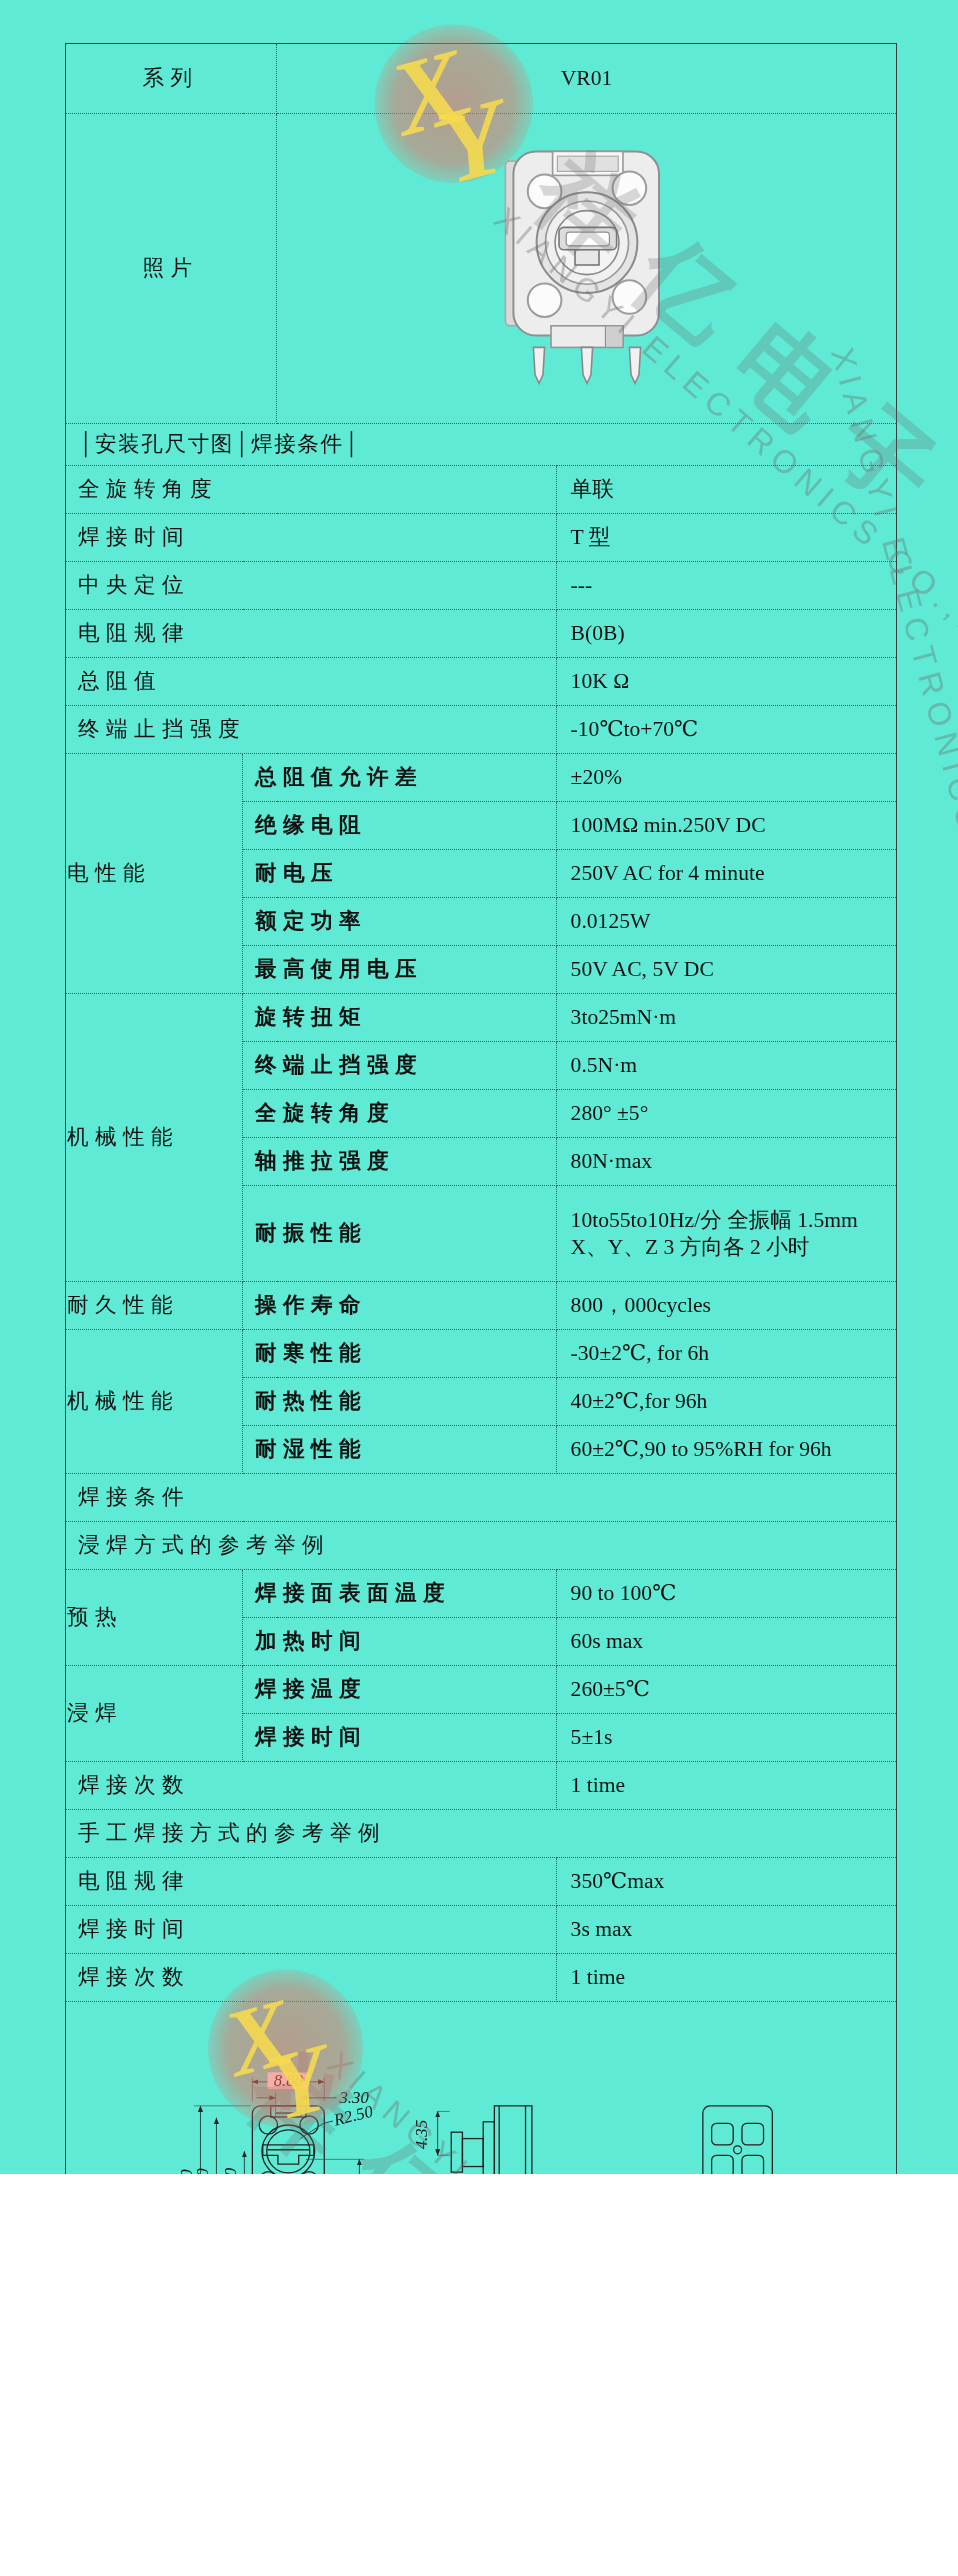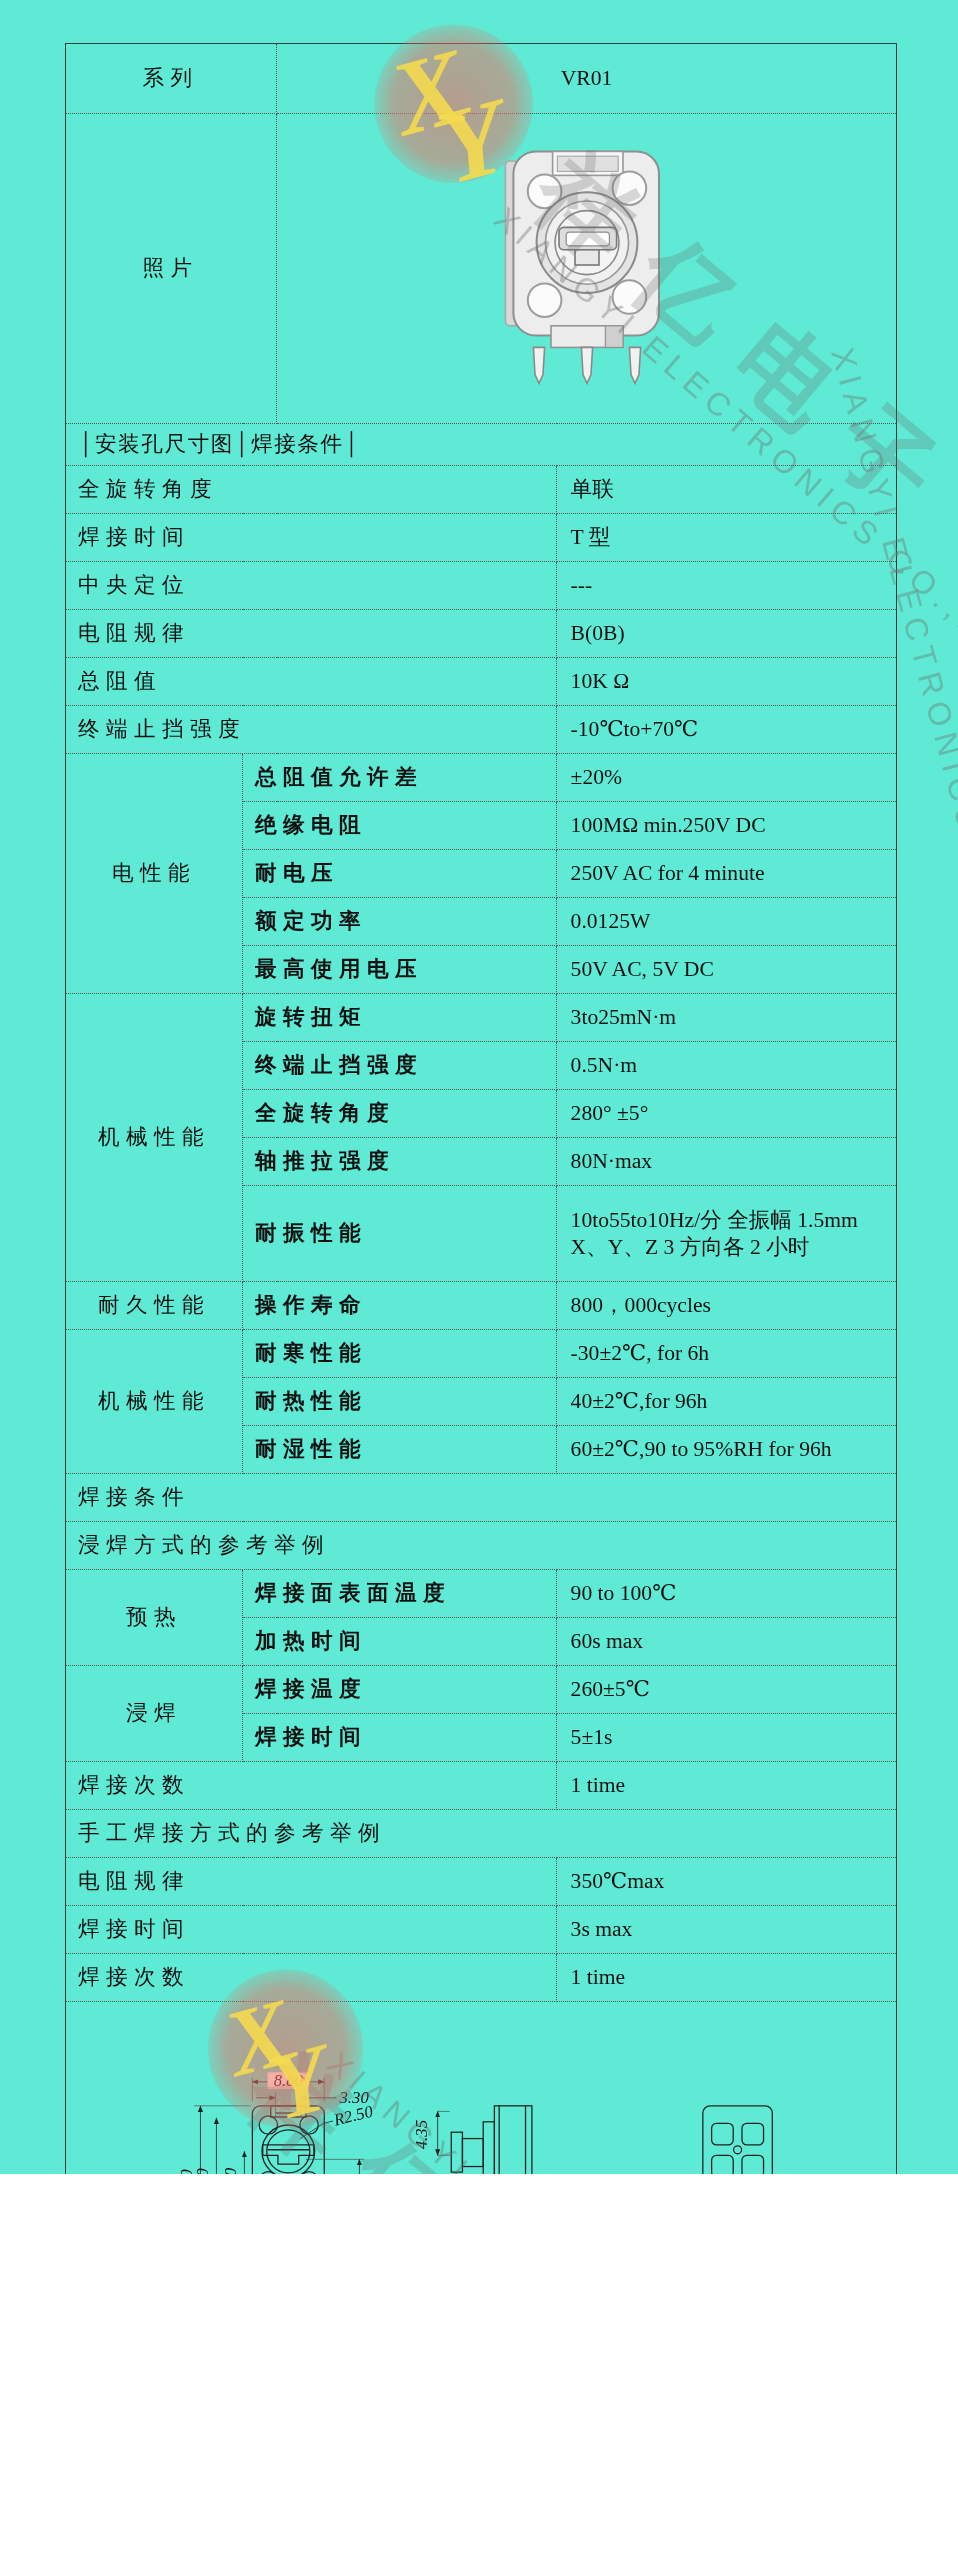--- a/index.html
+++ b/index.html
@@ -5,21 +5,21 @@
   html,body{margin:0;padding:0;background:#fff;}
   #page{position:relative;width:959px;height:2174px;background:#5eead4;overflow:hidden;
         font-family:"Liberation Serif","DejaVu Serif",serif;color:#111;}
   
   table.spec{position:absolute;left:65px;top:43px;width:832px;border-collapse:collapse;
              table-layout:fixed;border:1.6px solid #3c3c3c;}
   table.spec td{border:0.8px dotted #555;font-size:21.6px;line-height:1.25;
                 vertical-align:middle;overflow:hidden;}
   td.lbl{padding-left:12px;letter-spacing:6.4px;}
   td.sub{padding-left:12px;letter-spacing:6.4px;font-weight:bold;}
-  td.grp{text-align:center;letter-spacing:6.4px;}
+  td.grp{text-align:left;letter-spacing:6.4px;}
   td.val{padding-left:13.6px;letter-spacing:0;}
   td.cen{text-align:center;}
   td.photo-cell{text-align:center;padding:0;}
   td.draw-cell{padding:0;position:relative;}
   tr.h88{height:70px}tr.h388{height:310px}tr.h53{height:42px}tr.h60{height:48px}
   tr.h120{height:96px}tr.h621{height:496px}
   
   svg text.dim{font:italic 21px "Liberation Serif","DejaVu Serif",serif;fill:#111;letter-spacing:0;}
   svg text.pinlab{font:italic 30px "Liberation Serif","DejaVu Serif",serif;fill:#111;}
   svg text.cap{font:bold 25px "Liberation Serif","DejaVu Serif",serif;fill:#111;letter-spacing:3px;}

